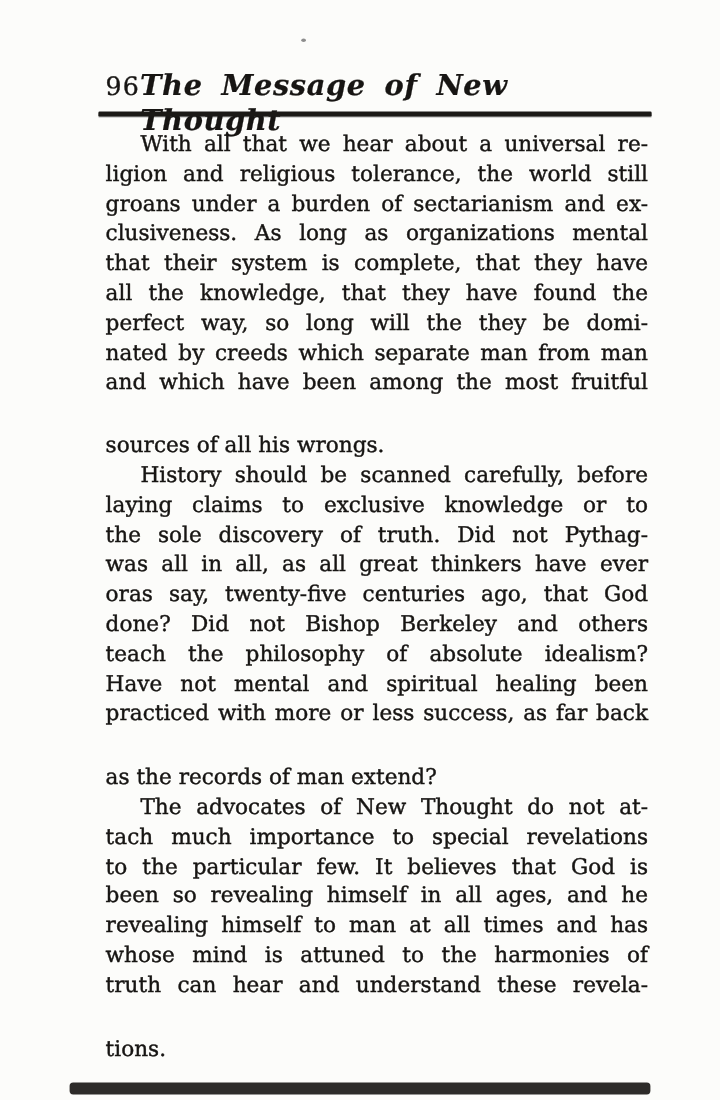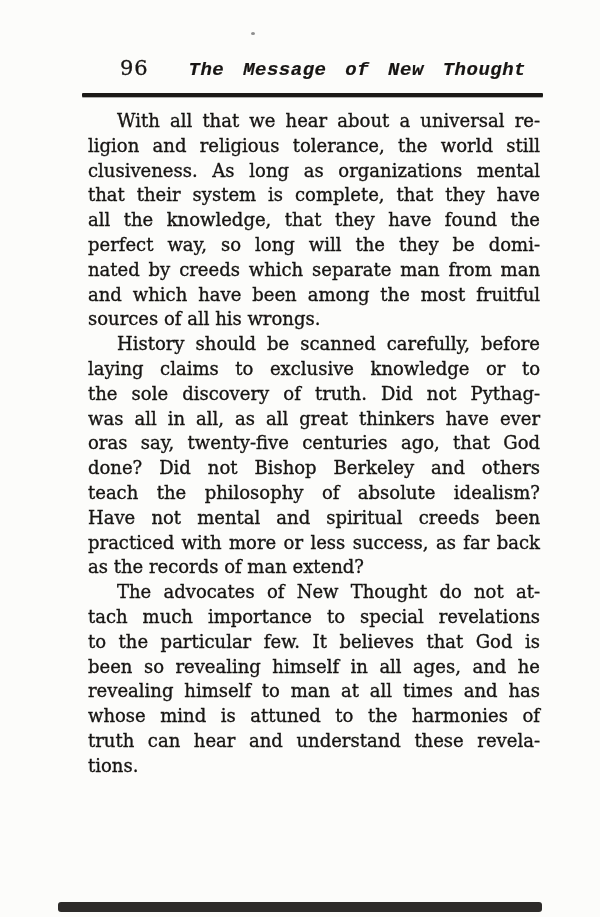--- a/index.html
+++ b/index.html
@@ -30,33 +30,31 @@
     position: absolute;
     top: 56px;
     left: 88px;
     width: 452px;
     display: flex;
     align-items: baseline;
   }
   .page-number {
     font-size: 21px;
     letter-spacing: 1px;
-    margin-left: 32px;
     -webkit-text-stroke: 0.3px #171513;
   }
   .running-title {
     flex: 1;
-    text-align: right;
+    text-align: left;
     font-style: italic;
     font-weight: bold;
-    font-size: 19px;
+    font-size: 24px;
     word-spacing: 7px;
     letter-spacing: 0.5px;
     padding-right: 14px;
-    font-family: Liberation Mono, monospace;
     -webkit-text-stroke: 0.2px #171513;
   }
   .header-rule {
     position: absolute;
     top: 93px;
     left: 82px;
     width: 461px;
     height: 4px;
     background: #1b1916;
     border-radius: 1px;
@@ -71,21 +69,21 @@
     line-height: 24.8px;
     -webkit-text-stroke: 0.35px #171513;
   }
   .paragraph { margin: 0; }
   .line {
     text-align: justify;
     text-align-last: justify;
     white-space: normal;
   }
   .line.para-first { text-indent: 29px; }
-  .line.para-last  { text-align-last: left; }
+  .line.para-last  { text-align-last: left; margin-top: 28px; }
   
   .bottom-bar {
     position: absolute;
     left: 58px;
     top: 902px;
     width: 484px;
     height: 10px;
     background: #2d2b29;
     border-radius: 3px;
   }
@@ -101,37 +99,38 @@
     <span class="page-number">96</span>
     <span class="running-title">The Message of New Thought</span>
   </header>
 
   <div class="header-rule"></div>
 
   <main class="body-text">
       <div class="paragraph">
         <div class="line para-first">With all that we hear about a universal re-</div>
         <div class="line">ligion and religious tolerance, the world still</div>
+        <div class="line">groans under a burden of sectarianism and ex-</div>
         <div class="line">clusiveness.  As long as organizations mental</div>
         <div class="line">that their system is complete, that they have</div>
         <div class="line">all the knowledge, that they have found the</div>
         <div class="line">perfect way, so long will the they be domi-</div>
         <div class="line">nated by creeds which separate man from man</div>
         <div class="line">and which have been among the most fruitful</div>
         <div class="line para-last">sources of all his wrongs.</div>
       </div>
       <div class="paragraph">
         <div class="line para-first">History should be scanned carefully, before</div>
         <div class="line">laying claims to exclusive knowledge or to</div>
         <div class="line">the sole discovery of truth.  Did not Pythag-</div>
         <div class="line">was all in all, as all great thinkers have ever</div>
         <div class="line">oras say, twenty-five centuries ago, that God</div>
         <div class="line">done?  Did not Bishop Berkeley and others</div>
         <div class="line">teach the philosophy of absolute idealism?</div>
-        <div class="line">Have not mental and spiritual creeds been</div>
+        <div class="line">Have not mental and spiritual healing been</div>
         <div class="line">practiced with more or less success, as far back</div>
         <div class="line para-last">as the records of man extend?</div>
       </div>
       <div class="paragraph">
         <div class="line para-first">The advocates of New Thought do not at-</div>
         <div class="line">tach much importance to special revelations</div>
         <div class="line">to the particular few.  It believes that God is</div>
         <div class="line">been so revealing himself in all ages, and he</div>
         <div class="line">revealing himself to man at all times and has</div>
         <div class="line">whose mind is attuned to the harmonies of</div>

